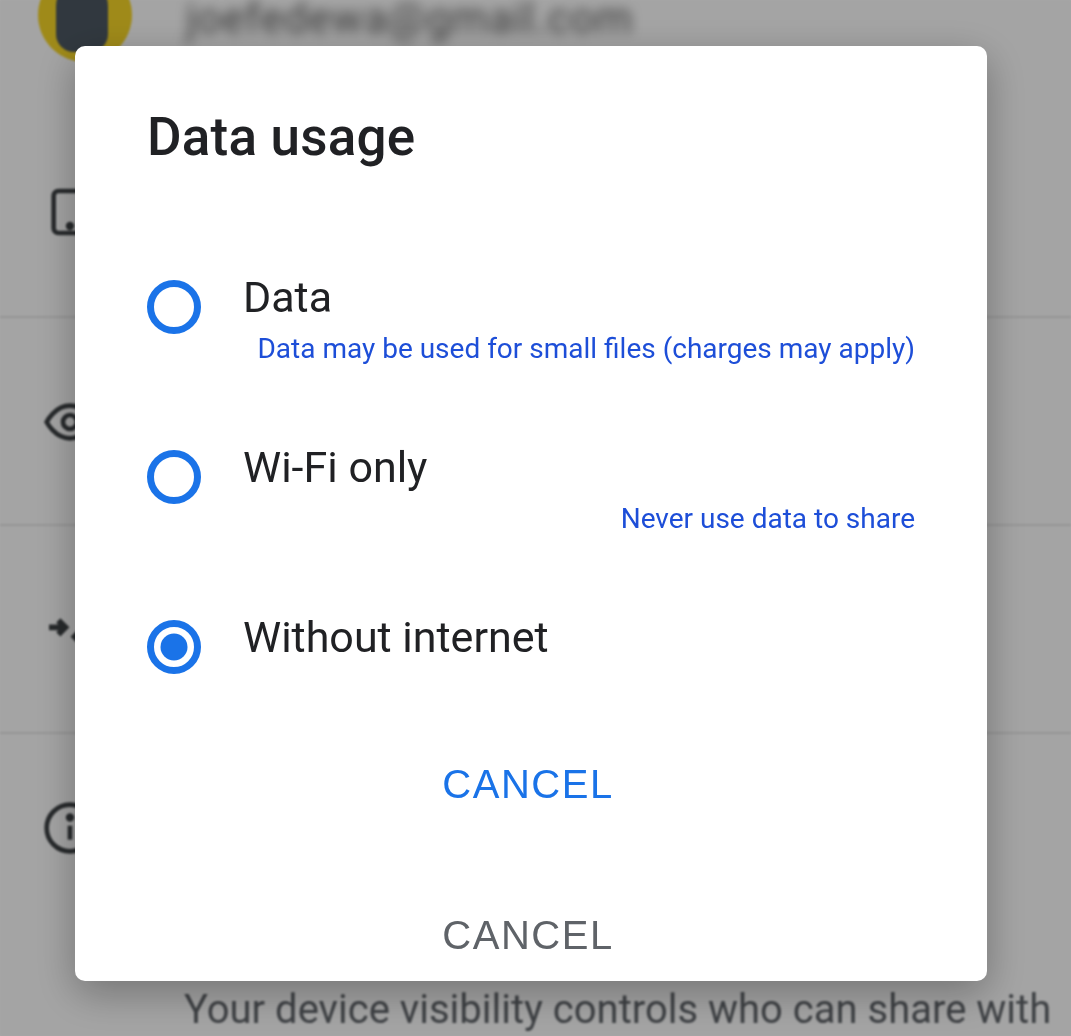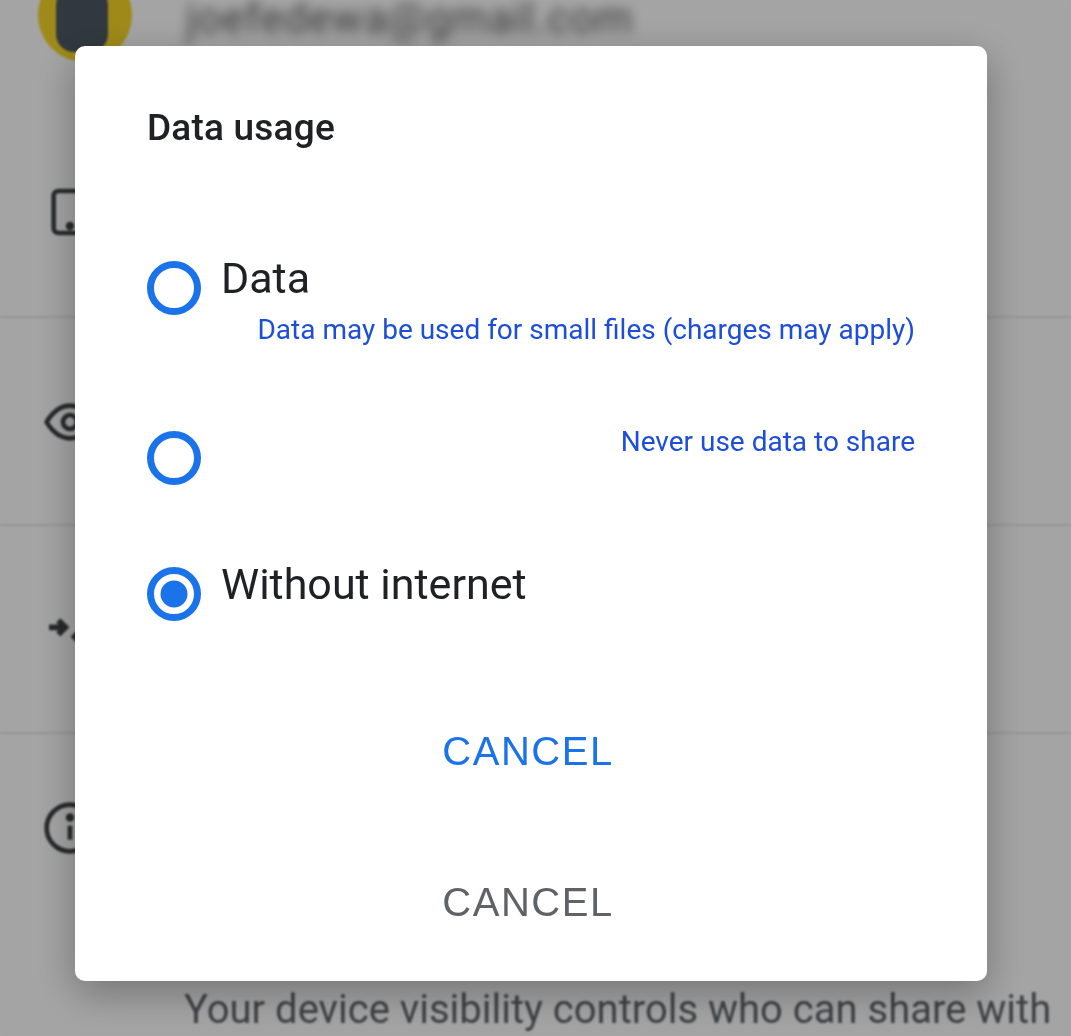--- a/index.html
+++ b/index.html
@@ -93,33 +93,33 @@
       width: 912px;
       height: 935px;
       background: #fff;
       border-radius: 10px;
       box-shadow: 0 12px 40px rgba(0,0,0,0.3);
       padding: 60px 72px 48px 72px;
       display: flex;
       flex-direction: column;
     }
     .dialog-title {
-      font-size: 37px;
+      font-size: 53px;
       font-weight: 500;
       color: #202124;
       margin-bottom: 100px;
       letter-spacing: 0.2px;
     }
     .options {
       flex: 1;
     }
     .option {
       display: flex;
       align-items: flex-start;
-      gap: 20px;
+      gap: 42px;
       margin-bottom: 70px;
       cursor: pointer;
     }
     .radio {
       flex: 0 0 auto;
       width: 54px;
       height: 54px;
       border-radius: 50%;
       border: 7px solid #1a73e8;
       margin-top: 12px;
@@ -220,20 +220,21 @@
       <div class="radio"></div>
       <div class="option-text">
         <div class="option-title">Data</div>
         <div class="option-sub">Data may be used for small files (charges may apply)</div>
       </div>
     </div>
 
     <div class="option">
       <div class="radio"></div>
       <div class="option-text">
+        <div class="option-title">Wi-Fi only</div>
         <div class="option-sub">Never use data to share</div>
       </div>
     </div>
 
     <div class="option">
       <div class="radio checked"></div>
       <div class="option-text">
         <div class="option-title">Without internet</div>
       </div>
     </div>

